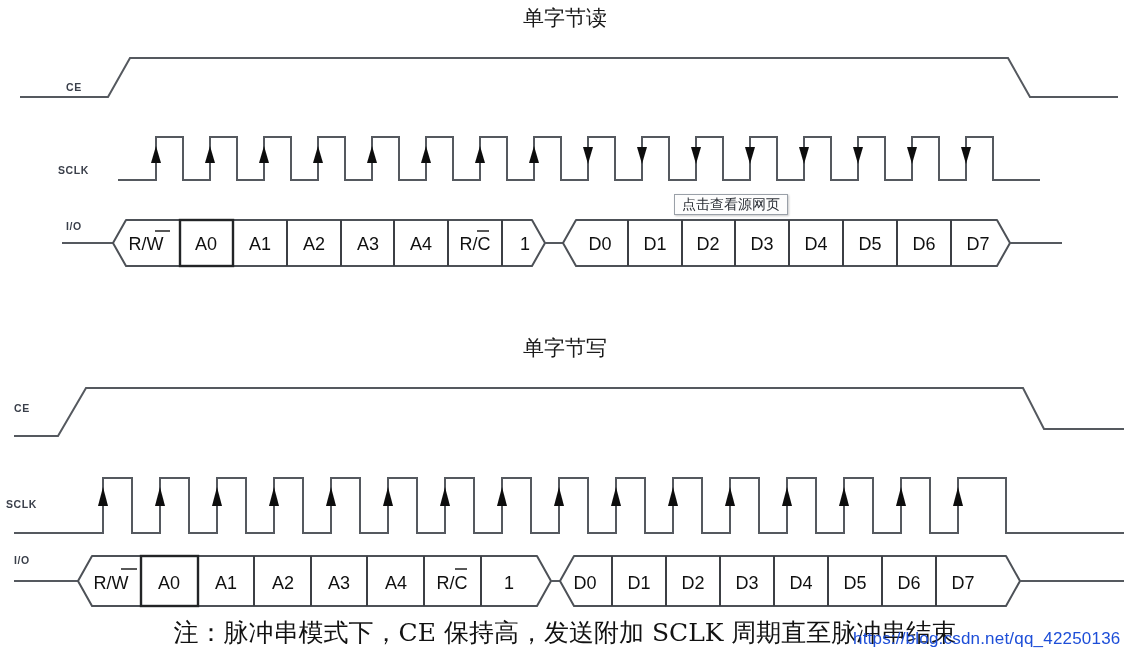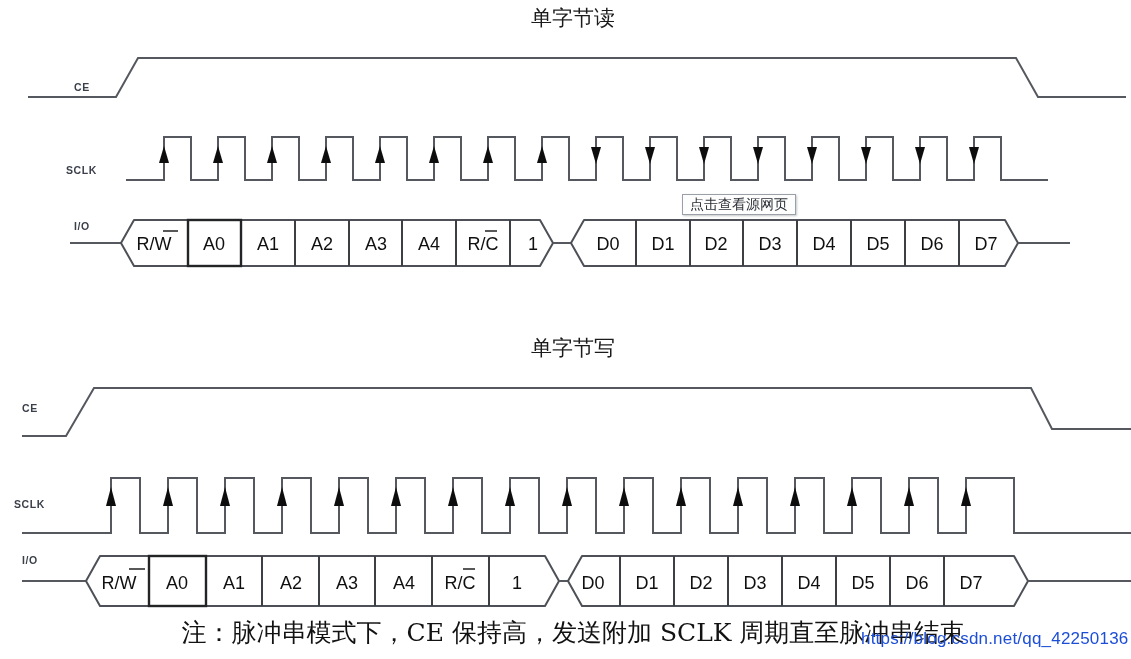--- a/index.html
+++ b/index.html
@@ -9,21 +9,21 @@
   }
   body {
     width: 1131px;
     height: 659px;
     position: relative;
     overflow: hidden;
     font-family: "Liberation Sans", sans-serif;
   }
   #page-root {
     position: absolute;
-    left: 8px; top: 0;
+    left: 0; top: 0;
     width: 906px;
     height: 659px;
     padding-left: 17px;
   }
   .diagram-svg {
     position: absolute;
     left: 0;
     top: 0;
     width: 1131px;
     height: 659px;

